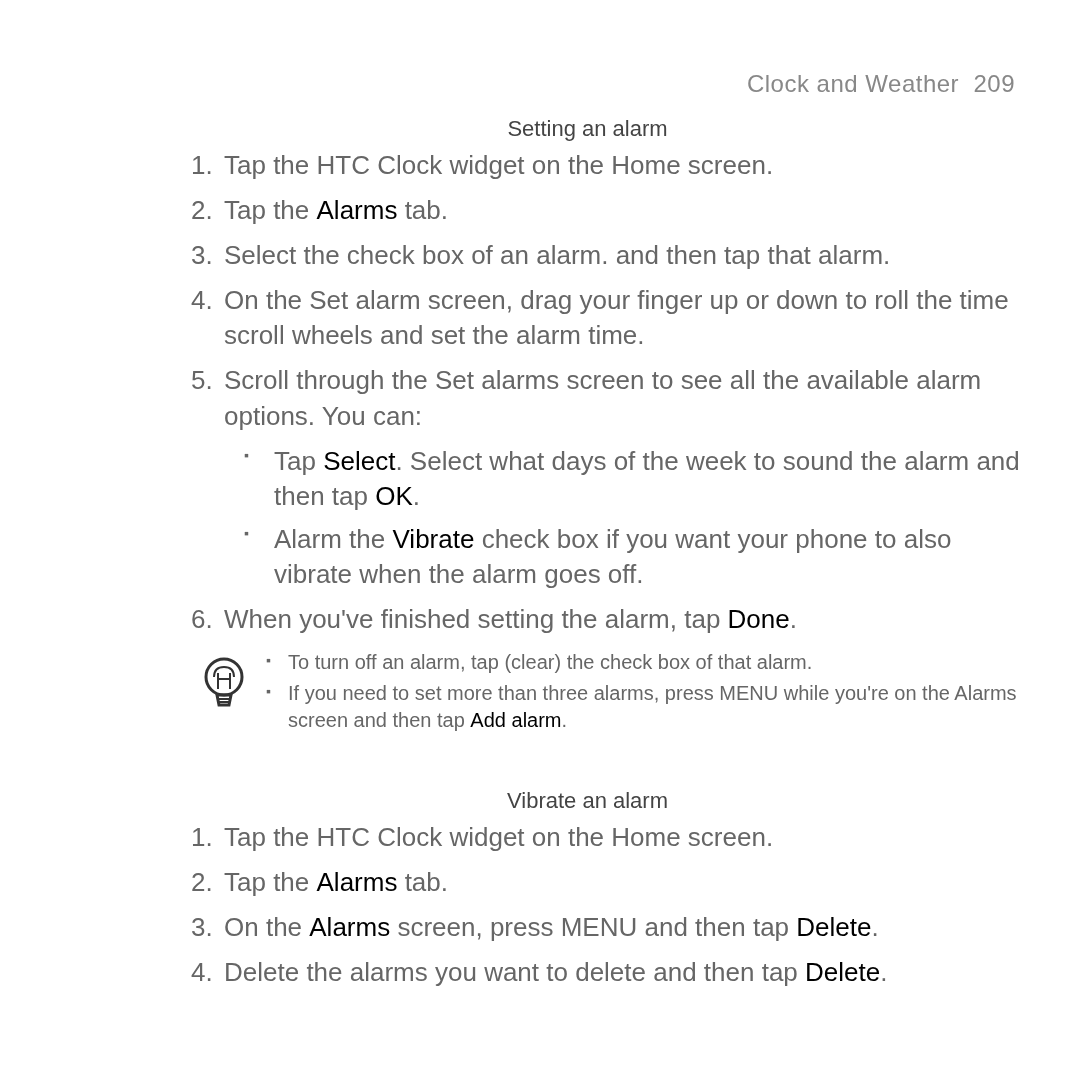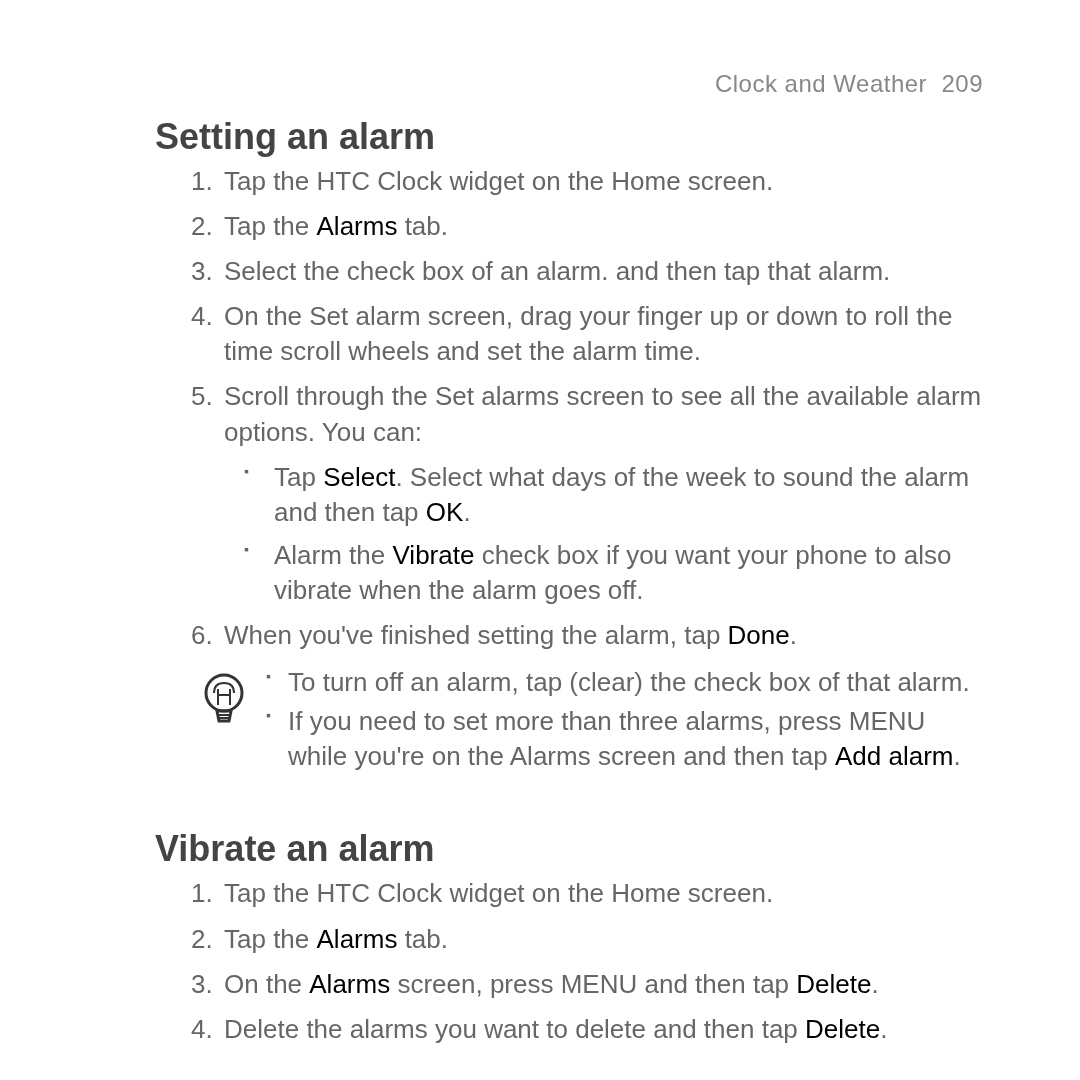--- a/index.html
+++ b/index.html
@@ -7,35 +7,36 @@
     padding: 0;
     width: 1080px;
     height: 1080px;
     background: #fff;
     font-family: "Segoe UI", "Helvetica Neue", Arial, sans-serif;
     font-weight: 300;
     color: #555;
     box-sizing: border-box;
   }
   .page {
-    padding: 70px 92px 0 120px;
+    padding: 70px 60px 0 120px;
   }
   .header {
     text-align: right;
     font-size: 24px;
     color: #888;
     letter-spacing: 0.5px;
     margin-bottom: 18px;
     padding-right: 5px;
   }
   h2 {
-    font-size: 36px;
-    font-weight: 700;
+    font-size: 22px;
+    font-weight: 400;
     color: #444;
     margin: 0 0 6px 35px;
+    text-align: center;
   }
   ol {
     margin: 0 0 0 55px;
     padding-left: 45px;
     font-size: 26px;
     line-height: 1.35;
     color: #666;
   }
   ol > li {
     margin-bottom: 10px;
@@ -59,21 +60,21 @@
     position: absolute;
     left: -10px;
     top: 2px;
     font-size: 14px;
     color: #666;
   }
   .tipbox {
     display: flex;
     align-items: flex-start;
     margin: 12px 0 0 80px;
-    font-size: 26px;
+    font-size: 20px;
     line-height: 1.35;
     color: #666;
   }
   .tipbox svg {
     flex: 0 0 auto;
     margin-right: 18px;
     margin-top: 6px;
   }
   .tipbox ul {
     list-style: none;

